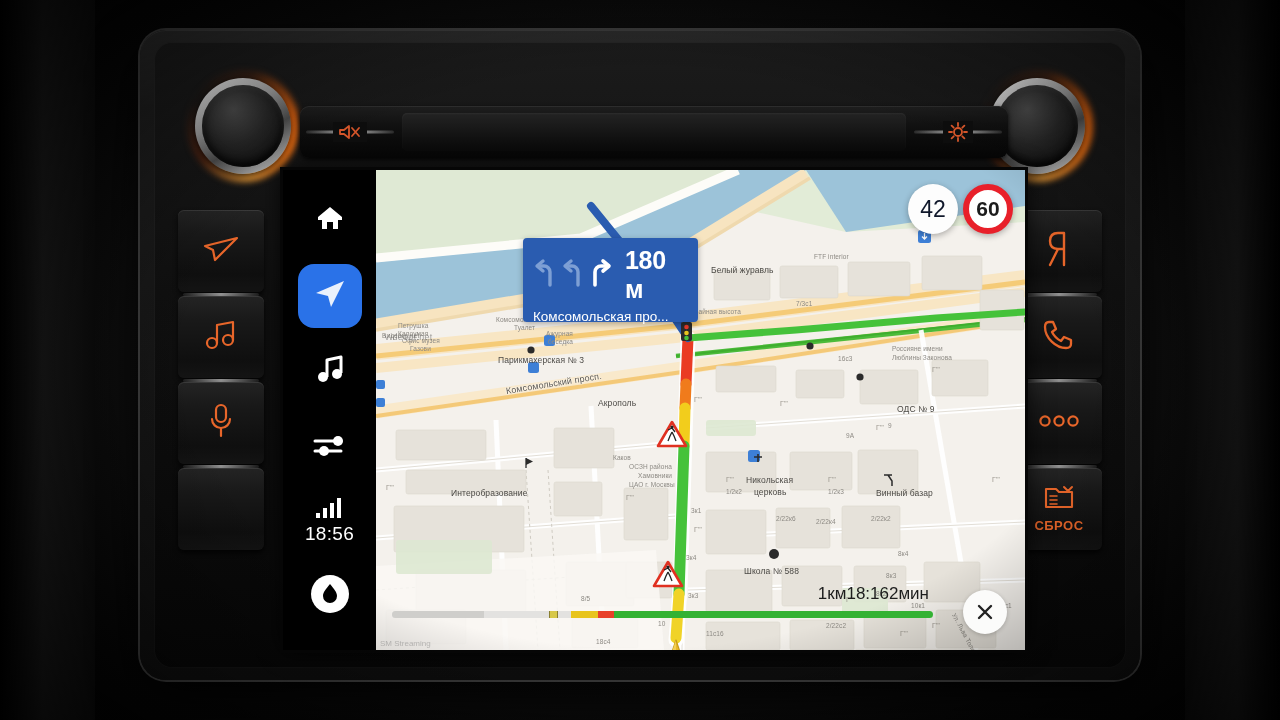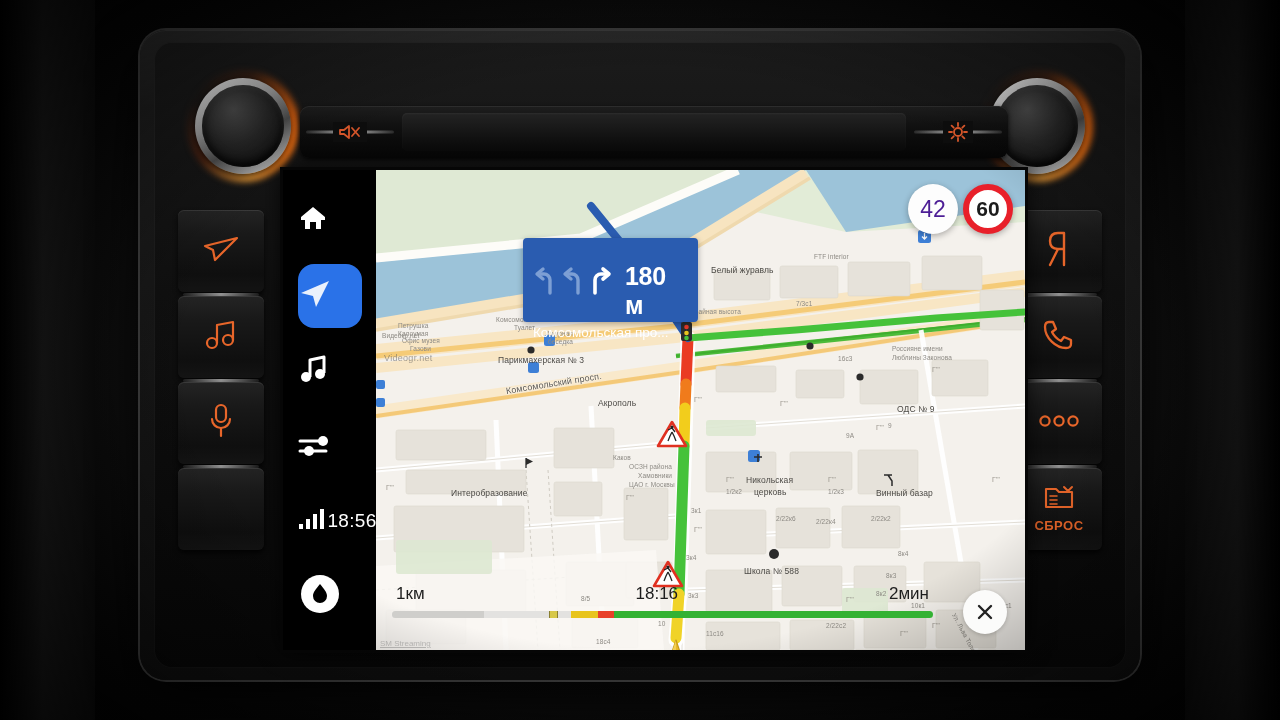--- a/index.html
+++ b/index.html
@@ -133,21 +133,21 @@
   }
 
   
   .side {
     position: absolute; left: 0; top: 0; bottom: 0; width: 93px;
     background: #000; z-index: 6;
     display: flex; flex-direction: column; align-items: center;
   }
   .side-item {
     width: 64px; height: 64px; border-radius: 16px;
-    display: flex; flex-direction: row; align-items: center; 
+    display: flex; flex-direction: column; align-items: center; justify-content: center;
     color: #fff;
   }
   .side-item.active { background: #2a72e8; }
   .side-clock { font-size: 19px; font-weight: 500; color: #fff; margin-top: 1px; letter-spacing: .3px; }
 
   
   .map {
     position: absolute; left: 93px; top: 0; right: 0; bottom: 0;
     background: #f2efe9; overflow: hidden;
   }
@@ -165,33 +165,33 @@
 
   
   .maneuver {
     position: absolute; left: 147px; top: 68px;
     width: 175px; height: 84px; background: #2a5cb0;
     border-radius: 4px; z-index: 7;
     box-shadow: 0 2px 6px rgba(0,0,0,.3);
     padding: 8px 10px 0 10px;
   }
   .man-row { display: flex; align-items: center; gap: 6px; }
-  .man-dist { color: #fff; font-size: 25px; font-weight: bold; margin-left: 6px; letter-spacing: -.3px; margin-top: 16px; }
+  .man-dist { color: #fff; font-size: 25px; font-weight: bold; margin-left: 6px; letter-spacing: -.3px; }
   .man-street {
     color: #fff; font-size: 13.5px; font-weight: 500;
     margin-top: 5px; white-space: nowrap; overflow: hidden;
   }
 
   
   .speeds { position: absolute; right: 12px; top: 14px; display: flex; gap: 5px; z-index: 7; }
   .speed-cur {
     width: 50px; height: 50px; border-radius: 50%;
     background: #fdfdfd; box-shadow: 0 2px 6px rgba(0,0,0,.3);
     display: flex; align-items: center; justify-content: center;
-    font-size: 23px; font-weight: 500; color: #4c1d95;
+    font-size: 23px; font-weight: 500; color: #0f172a;
   }
   .speed-lim {
     width: 50px; height: 50px; border-radius: 50%;
     background: #fff; border: 6px solid #e8202a;
     box-shadow: 0 2px 6px rgba(0,0,0,.3);
     display: flex; align-items: center; justify-content: center;
     font-size: 21px; font-weight: bold; color: #1c1c1c;
   }
 
   
@@ -201,21 +201,21 @@
     padding: 6px 13px; font-size: 13px; color: #1d1d1d;
     box-shadow: 0 1px 4px rgba(0,0,0,.22);
   }
 
   
   .eta {
     position: absolute; left: 16px; right: 92px; bottom: 14px; z-index: 7;
     height: 52px;
   }
   .eta-row {
-    display: flex; align-items: baseline; justify-content: space-between;
+    display: flex; align-items: baseline; justify-content: flex-end;
     padding: 0 4px 0 4px;
   }
   .eta-val { font-size: 17px; color: #1d1d1d; font-weight: 500; }
   .eta-bar {
     position: relative; height: 7px; margin-top: 7px; border-radius: 4px;
     background: #e3e2e0; overflow: hidden;
   }
   .eta-done { position: absolute; left: 0; top: 0; bottom: 0; width: 17%; background: #cfcecb; }
   .eta-green { position: absolute; right: 0; top: 0; bottom: 0; width: 62%; background: #34b233; }
   .eta-yellow { position: absolute; left: 33%; top: 0; bottom: 0; width: 5%; background: #e8c41d; }
@@ -224,25 +224,25 @@
   .eta-close {
     position: absolute; right: -74px; bottom: 2px;
     width: 44px; height: 44px; border-radius: 50%;
     background: #fbfbfa; box-shadow: 0 1px 4px rgba(0,0,0,.2);
     display: flex; align-items: center; justify-content: center;
     font-size: 20px; color: #232323; z-index: 8;
   }
 
   .watermark {
     position: absolute; left: 8px; top: 162px; z-index: 5;
-    font-size: 9px; color: rgba(90,90,90,.55); letter-spacing: .3px; margin-top: 21px;
+    font-size: 9px; color: rgba(90,90,90,.55); letter-spacing: .3px;
   }
   .watermark2 {
     position: absolute; left: 4px; bottom: 2px; z-index: 5;
-    font-size: 8px; color: rgba(120,120,120,.45); text-decoration: underline;
+    font-size: 8px; color: rgba(120,120,120,.45);
   }
 </style>
 </head>
 <body>
 
 <div id="stage">
   <div class="dash-bg"></div>
   <div class="trim-left"></div>
   <div class="trim-right"></div>
 

